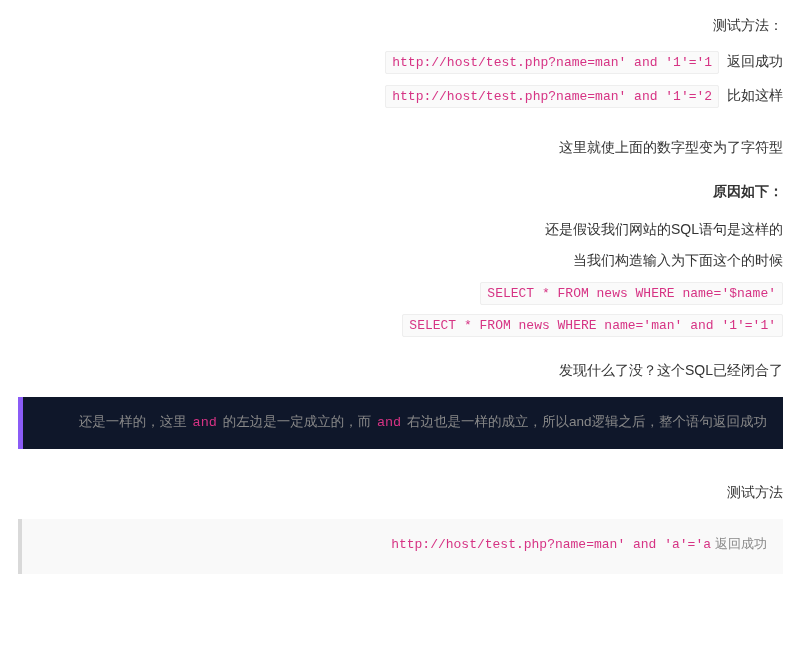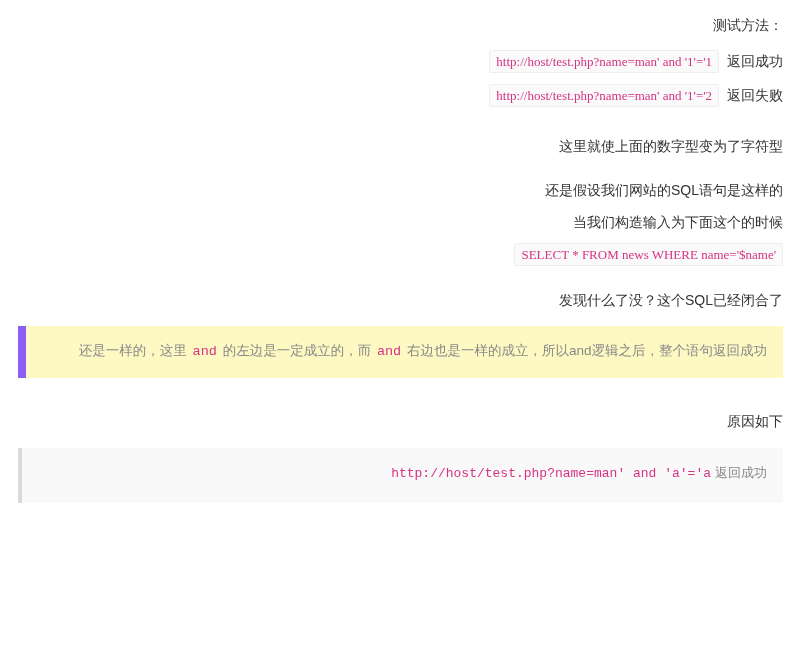--- a/index.html
+++ b/index.html
@@ -10,21 +10,21 @@
       padding: 14px 18px;
       font-size: 14px;
       line-height: 1.7;
       width: 801px;
     }
     .para {
       margin-bottom: 12px;
       color: #333;
     }
     .inline-code {
-      font-family: Liberation Serif, serif;
+      font-family: Liberation Mono, monospace;
       background: #fafafa;
       border: 1px solid #eee;
       color: #d63384;
       padding: 3px 6px;
       font-size: 13px;
       border-radius: 2px;
     }
     .after-text {
       color: #333;
       margin-left: 4px;
@@ -46,22 +46,22 @@
       margin-left: 38px;
     }
     .sub-line {
       margin-bottom: 8px;
       color: #333;
     }
     .spacer-md {
       height: 18px;
     }
     .quote-block {
-      background: #fef9c3;
-      border-left: 8px solid #8b5cf6;
+      background: #0f172a;
+      border-left: 5px solid #8b5cf6;
       padding: 14px 16px;
       color: #888;
       font-size: 13.5px;
       margin: 14px 0;
     }
     .quote-inline-code {
       font-family: "Courier New", Consolas, monospace;
       color: #d63384;
       padding: 0 2px;
     }
@@ -88,47 +88,51 @@
 
 <div class="para">测试方法：</div>
 
 <div class="line">
   <span class="inline-code">http://host/test.php?name=man' and '1'='1</span>
   <span class="after-text">返回成功</span>
 </div>
 
 <div class="line">
   <span class="inline-code">http://host/test.php?name=man' and '1'='2</span>
-  <span class="after-text">返回失败</span>
+  <span class="after-text">比如这样</span>
 </div>
 
 <div class="spacer-md"></div>
 
 <div class="para">这里就使上面的数字型变为了字符型</div>
 
 <div class="indent-block">
+  <div class="bold-label">原因如下：</div>
   <div class="sub-indent">
     <div class="sub-line">还是假设我们网站的SQL语句是这样的</div>
     <div class="sub-line">当我们构造输入为下面这个的时候</div>
     <div class="sub-line">
       <span class="inline-code">SELECT * FROM news WHERE name='$name'</span>
+    </div>
+    <div class="sub-line">
+      <span class="inline-code">SELECT * FROM news WHERE name='man' and '1'='1'</span>
     </div>
   </div>
 </div>
 
 <div class="para">发现什么了没？这个SQL已经闭合了</div>
 
 <div class="quote-block">
   <div>
     <span>还是一样的，这里 </span><span class="quote-inline-code">and</span><span> 的左边是一定成立的，而 </span><span class="quote-inline-code">and</span><span> 右边也是一样的成立，所以and逻辑之后，整个语句返回成功</span>
   </div>
 </div>
 
 <div class="spacer-md"></div>
 
-<div class="para">原因如下</div>
+<div class="para">测试方法</div>
 
 <div class="code-block">
   <div class="code-row">
     <span>http://host/test.php?name=man' and 'a'='a</span><span class="code-after">返回成功</span>
   </div>
 
 </div>
 
 </body></html>

